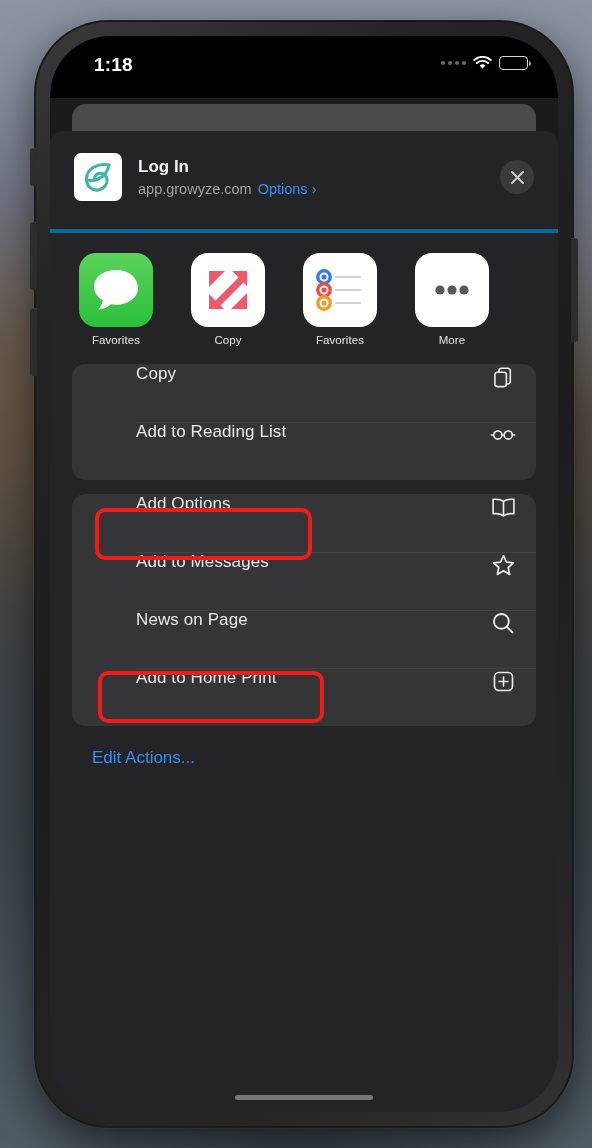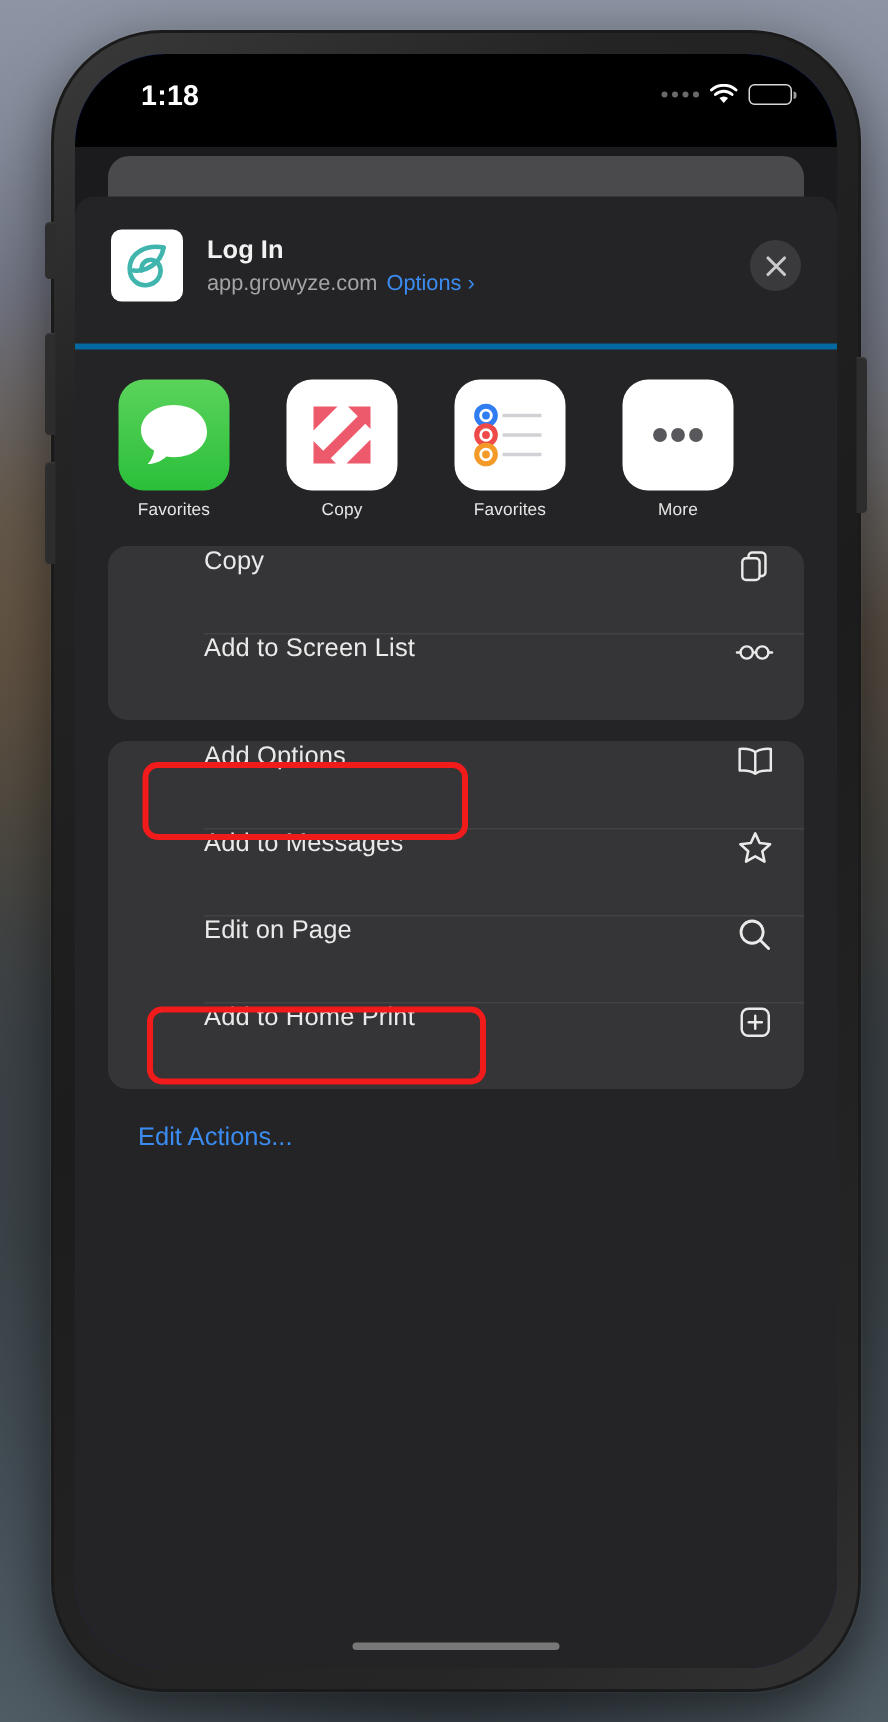--- a/index.html
+++ b/index.html
@@ -458,21 +458,21 @@
             <span class="row-label">Copy</span>
             <span class="row-icon">
               <svg width="23" height="23" viewBox="0 0 24 24">
                 <rect x="3" y="6.5" width="12" height="15" rx="2.6" fill="none" stroke="currentColor" stroke-width="1.7"></rect>
                 <path d="M7.3 6.5 V5 a2.6 2.6 0 0 1 2.6-2.6 h6.6 a2.6 2.6 0 0 1 2.6 2.6
                          v11.2 a2.6 2.6 0 0 1-2.6 2.6 h-1.5" fill="none" stroke="currentColor" stroke-width="1.7"></path>
               </svg>
             </span>
           </div>
           <div class="row">
-            <span class="row-label">Add to Screen List</span>
+            <span class="row-label">Add to Reading List</span>
             <span class="row-icon">
               <svg width="26" height="18" viewBox="0 0 28 18">
                 <circle cx="8.4" cy="9" r="4.4" fill="none" stroke="currentColor" stroke-width="1.7"></circle>
                 <circle cx="19.6" cy="9" r="4.4" fill="none" stroke="currentColor" stroke-width="1.7"></circle>
                 <path d="M12.8 9 h2.4" stroke="currentColor" stroke-width="1.7"></path>
                 <path d="M4 9 H1.4" stroke="currentColor" stroke-width="1.7" stroke-linecap="round"></path>
                 <path d="M24 9 h2.6" stroke="currentColor" stroke-width="1.7" stroke-linecap="round"></path>
               </svg>
             </span>
           </div>
@@ -492,21 +492,21 @@
           <div class="row">
             <span class="row-label">Add to Messages</span>
             <span class="row-icon">
               <svg width="25" height="24" viewBox="0 0 24 24">
                 <path d="M12 2.6 L14.95 9.05 L21.9 9.8 L16.7 14.5 L18.15 21.4
                          L12 17.85 L5.85 21.4 L7.3 14.5 L2.1 9.8 L9.05 9.05 Z" fill="none" stroke="currentColor" stroke-width="1.7" stroke-linejoin="round"></path>
               </svg>
             </span>
           </div>
           <div class="row">
-            <span class="row-label">Edit on Page</span>
+            <span class="row-label">News on Page</span>
             <span class="row-icon">
               <svg width="24" height="24" viewBox="0 0 24 24">
                 <circle cx="10.4" cy="10.4" r="7.4" fill="none" stroke="currentColor" stroke-width="1.9"></circle>
                 <path d="M15.9 15.9 L21.4 21.4" stroke="currentColor" stroke-width="1.9" stroke-linecap="round"></path>
               </svg>
             </span>
           </div>
           <div class="row">
             <span class="row-label">Add to Home Print</span>
             <span class="row-icon">

